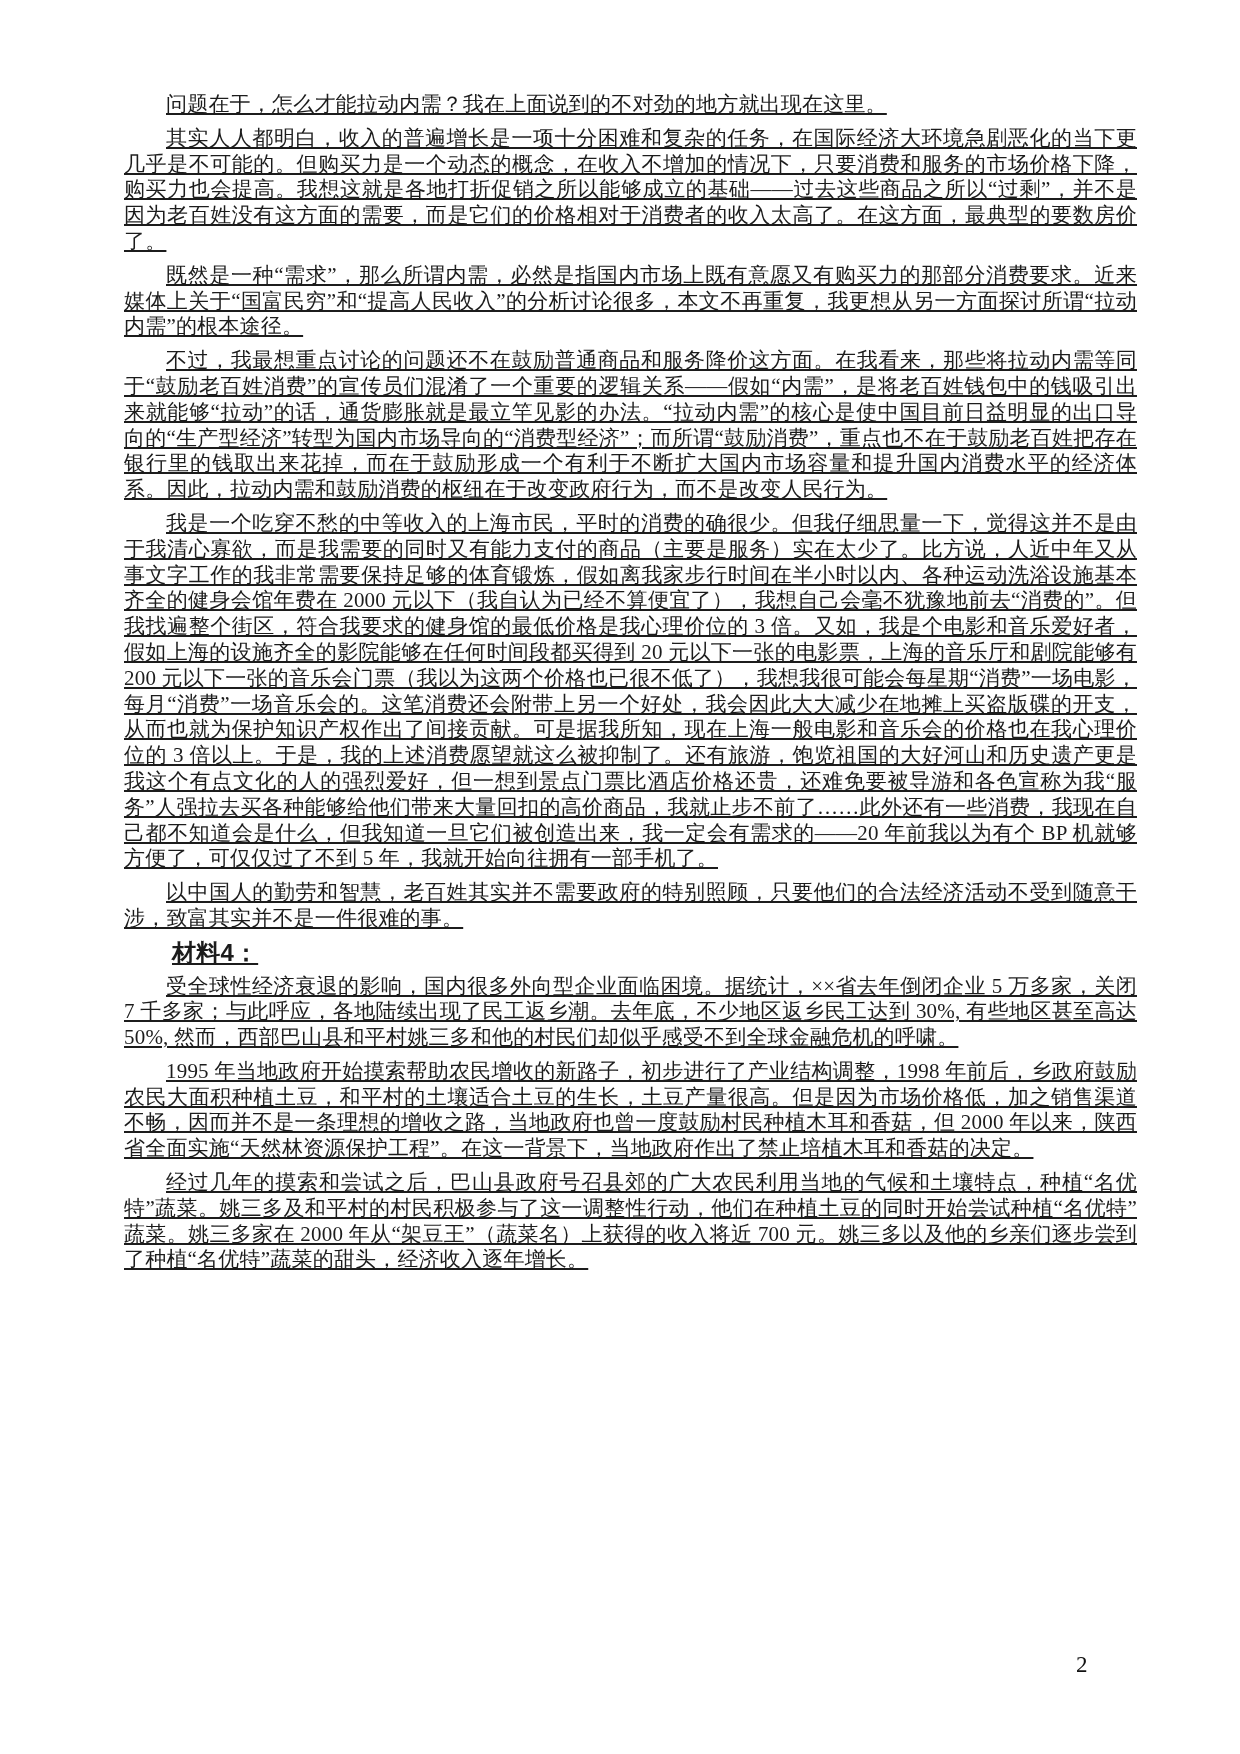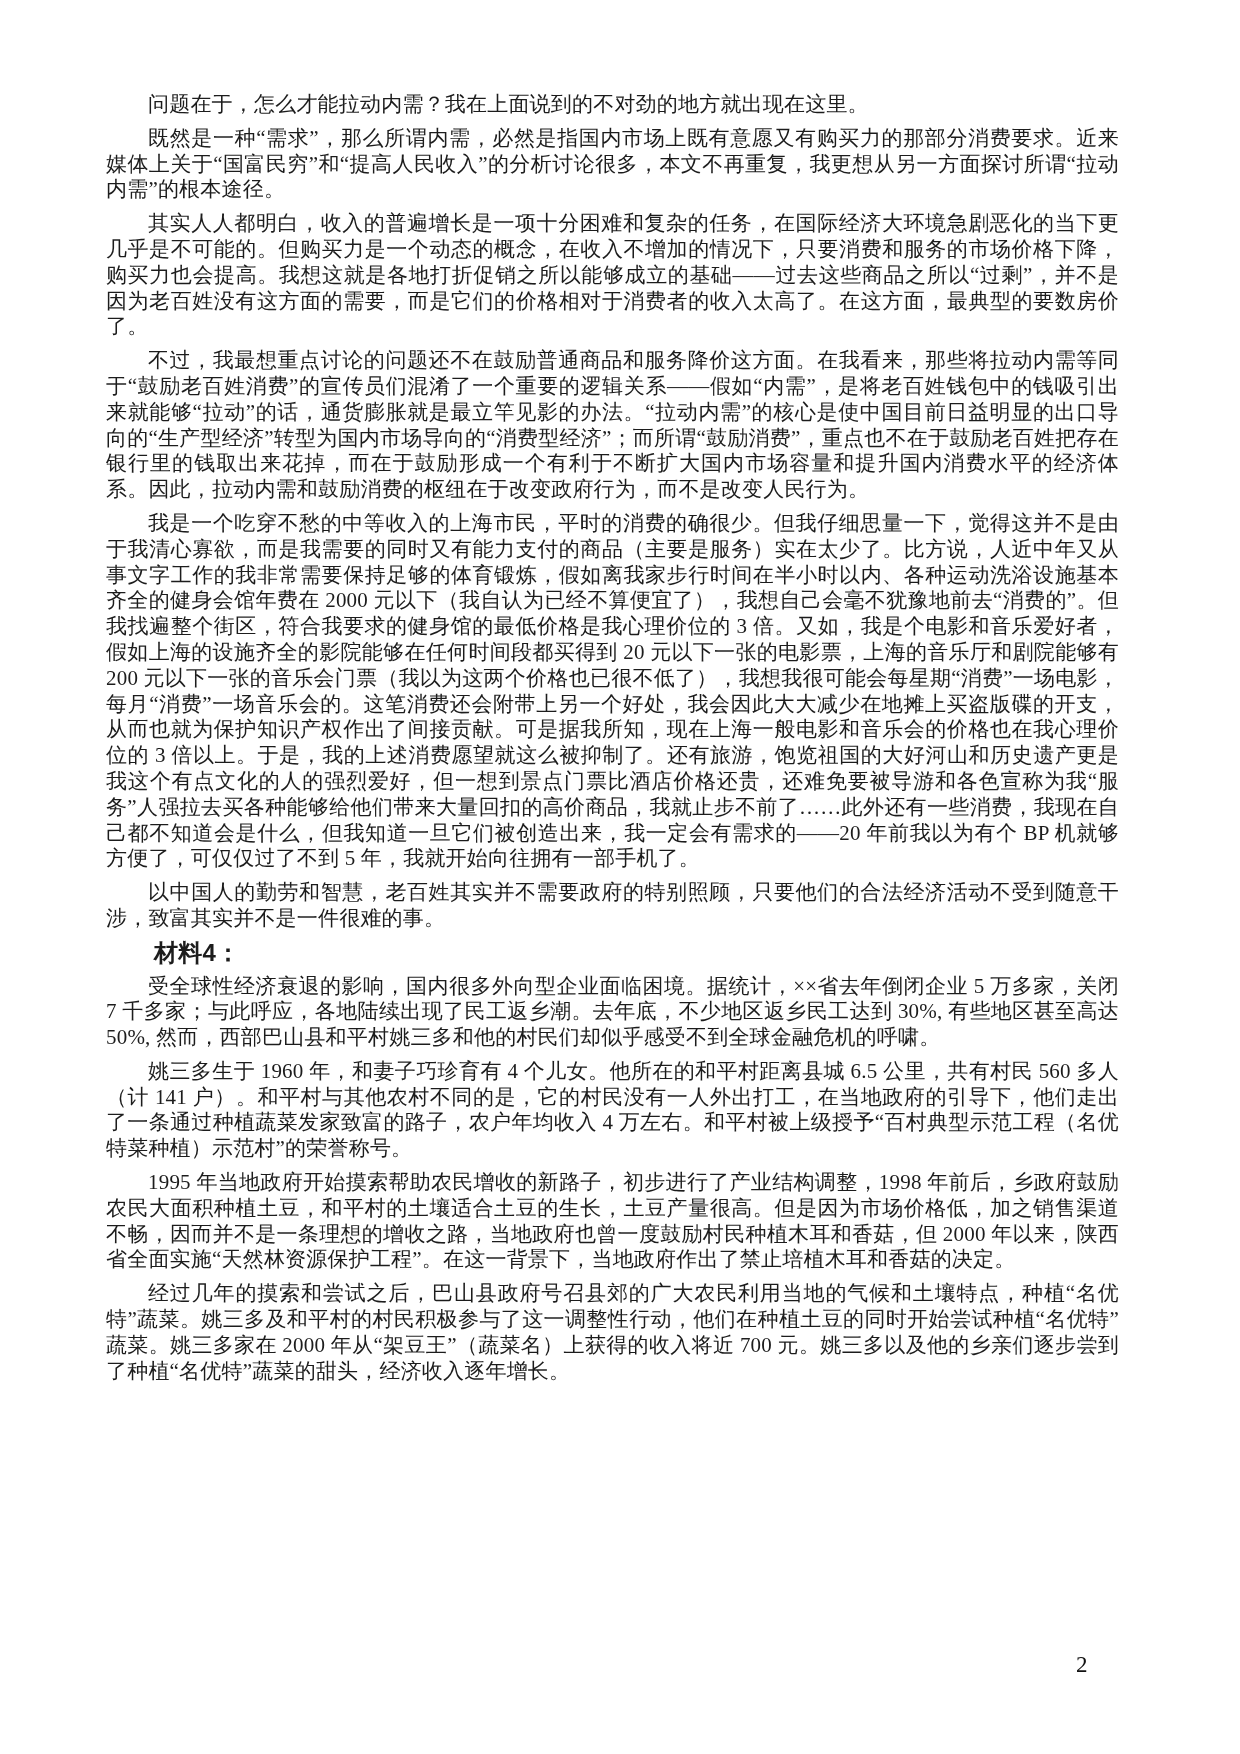--- a/index.html
+++ b/index.html
@@ -11,23 +11,24 @@
     position: relative;
     width: 1240px;
     height: 1754px;
     background: #ffffff;
     overflow: hidden;
     font-family: "Liberation Serif", "DejaVu Serif", serif;
     color: #1c1c1c;
   }
   .content {
     position: absolute;
-    left: 106px;
+    left: 124px;
     top: 92px;
     width: 1013px;
+    text-decoration: underline;
   }
   .content p {
     margin: 0 0 8px 0;
     font-size: 21px;
     line-height: 25.8px;
     text-align: justify;
     text-indent: 2em;
     word-break: break-all;
     letter-spacing: 0.2px;
   }
@@ -45,25 +46,24 @@
     font-family: "Liberation Serif", "DejaVu Serif", serif;
     color: #111;
   }
 </style>
 </head>
 <body>
 
 <div class="page">
   <div class="content">
     <p>问题在于，怎么才能拉动内需？我在上面说到的不对劲的地方就出现在这里。</p>
+    <p>其实人人都明白，收入的普遍增长是一项十分困难和复杂的任务，在国际经济大环境急剧恶化的当下更几乎是不可能的。但购买力是一个动态的概念，在收入不增加的情况下，只要消费和服务的市场价格下降，购买力也会提高。我想这就是各地打折促销之所以能够成立的基础——过去这些商品之所以“过剩”，并不是因为老百姓没有这方面的需要，而是它们的价格相对于消费者的收入太高了。在这方面，最典型的要数房价了。</p>
     <p>既然是一种“需求”，那么所谓内需，必然是指国内市场上既有意愿又有购买力的那部分消费要求。近来媒体上关于“国富民穷”和“提高人民收入”的分析讨论很多，本文不再重复，我更想从另一方面探讨所谓“拉动内需”的根本途径。</p>
-    <p>其实人人都明白，收入的普遍增长是一项十分困难和复杂的任务，在国际经济大环境急剧恶化的当下更几乎是不可能的。但购买力是一个动态的概念，在收入不增加的情况下，只要消费和服务的市场价格下降，购买力也会提高。我想这就是各地打折促销之所以能够成立的基础——过去这些商品之所以“过剩”，并不是因为老百姓没有这方面的需要，而是它们的价格相对于消费者的收入太高了。在这方面，最典型的要数房价了。</p>
     <p>不过，我最想重点讨论的问题还不在鼓励普通商品和服务降价这方面。在我看来，那些将拉动内需等同于“鼓励老百姓消费”的宣传员们混淆了一个重要的逻辑关系——假如“内需”，是将老百姓钱包中的钱吸引出来就能够“拉动”的话，通货膨胀就是最立竿见影的办法。“拉动内需”的核心是使中国目前日益明显的出口导向的“生产型经济”转型为国内市场导向的“消费型经济”；而所谓“鼓励消费”，重点也不在于鼓励老百姓把存在银行里的钱取出来花掉，而在于鼓励形成一个有利于不断扩大国内市场容量和提升国内消费水平的经济体系。因此，拉动内需和鼓励消费的枢纽在于改变政府行为，而不是改变人民行为。</p>
     <p>我是一个吃穿不愁的中等收入的上海市民，平时的消费的确很少。但我仔细思量一下，觉得这并不是由于我清心寡欲，而是我需要的同时又有能力支付的商品（主要是服务）实在太少了。比方说，人近中年又从事文字工作的我非常需要保持足够的体育锻炼，假如离我家步行时间在半小时以内、各种运动洗浴设施基本齐全的健身会馆年费在 2000 元以下（我自认为已经不算便宜了），我想自己会毫不犹豫地前去“消费的”。但我找遍整个街区，符合我要求的健身馆的最低价格是我心理价位的 3 倍。又如，我是个电影和音乐爱好者，假如上海的设施齐全的影院能够在任何时间段都买得到 20 元以下一张的电影票，上海的音乐厅和剧院能够有 200 元以下一张的音乐会门票（我以为这两个价格也已很不低了），我想我很可能会每星期“消费”一场电影，每月“消费”一场音乐会的。这笔消费还会附带上另一个好处，我会因此大大减少在地摊上买盗版碟的开支，从而也就为保护知识产权作出了间接贡献。可是据我所知，现在上海一般电影和音乐会的价格也在我心理价位的 3 倍以上。于是，我的上述消费愿望就这么被抑制了。还有旅游，饱览祖国的大好河山和历史遗产更是我这个有点文化的人的强烈爱好，但一想到景点门票比酒店价格还贵，还难免要被导游和各色宣称为我“服务”人强拉去买各种能够给他们带来大量回扣的高价商品，我就止步不前了……此外还有一些消费，我现在自己都不知道会是什么，但我知道一旦它们被创造出来，我一定会有需求的——20 年前我以为有个 BP 机就够方便了，可仅仅过了不到 5 年，我就开始向往拥有一部手机了。</p>
     <p>以中国人的勤劳和智慧，老百姓其实并不需要政府的特别照顾，只要他们的合法经济活动不受到随意干涉，致富其实并不是一件很难的事。</p>
     <p class="heading">材料4：</p>
     <p>受全球性经济衰退的影响，国内很多外向型企业面临困境。据统计，××省去年倒闭企业 5 万多家，关闭 7 千多家；与此呼应，各地陆续出现了民工返乡潮。去年底，不少地区返乡民工达到 30%, 有些地区甚至高达 50%, 然而，西部巴山县和平村姚三多和他的村民们却似乎感受不到全球金融危机的呼啸。</p>
-    <p>姚三多生于 1960 年，和妻子巧珍育有 4 个儿女。他所在的和平村距离县城 6.5 公里，共有村民 560 多人（计 141 户）。和平村与其他农村不同的是，它的村民没有一人外出打工，在当地政府的引导下，他们走出了一条通过种植蔬菜发家致富的路子，农户年均收入 4 万左右。和平村被上级授予“百村典型示范工程（名优特菜种植）示范村”的荣誉称号。</p>
     <p>1995 年当地政府开始摸索帮助农民增收的新路子，初步进行了产业结构调整，1998 年前后，乡政府鼓励农民大面积种植土豆，和平村的土壤适合土豆的生长，土豆产量很高。但是因为市场价格低，加之销售渠道不畅，因而并不是一条理想的增收之路，当地政府也曾一度鼓励村民种植木耳和香菇，但 2000 年以来，陕西省全面实施“天然林资源保护工程”。在这一背景下，当地政府作出了禁止培植木耳和香菇的决定。</p>
     <p>经过几年的摸索和尝试之后，巴山县政府号召县郊的广大农民利用当地的气候和土壤特点，种植“名优特”蔬菜。姚三多及和平村的村民积极参与了这一调整性行动，他们在种植土豆的同时开始尝试种植“名优特”蔬菜。姚三多家在 2000 年从“架豆王”（蔬菜名）上获得的收入将近 700 元。姚三多以及他的乡亲们逐步尝到了种植“名优特”蔬菜的甜头，经济收入逐年增长。</p>
   </div>
   <div class="page-number">2</div>
 </div>
 
 </body></html>

